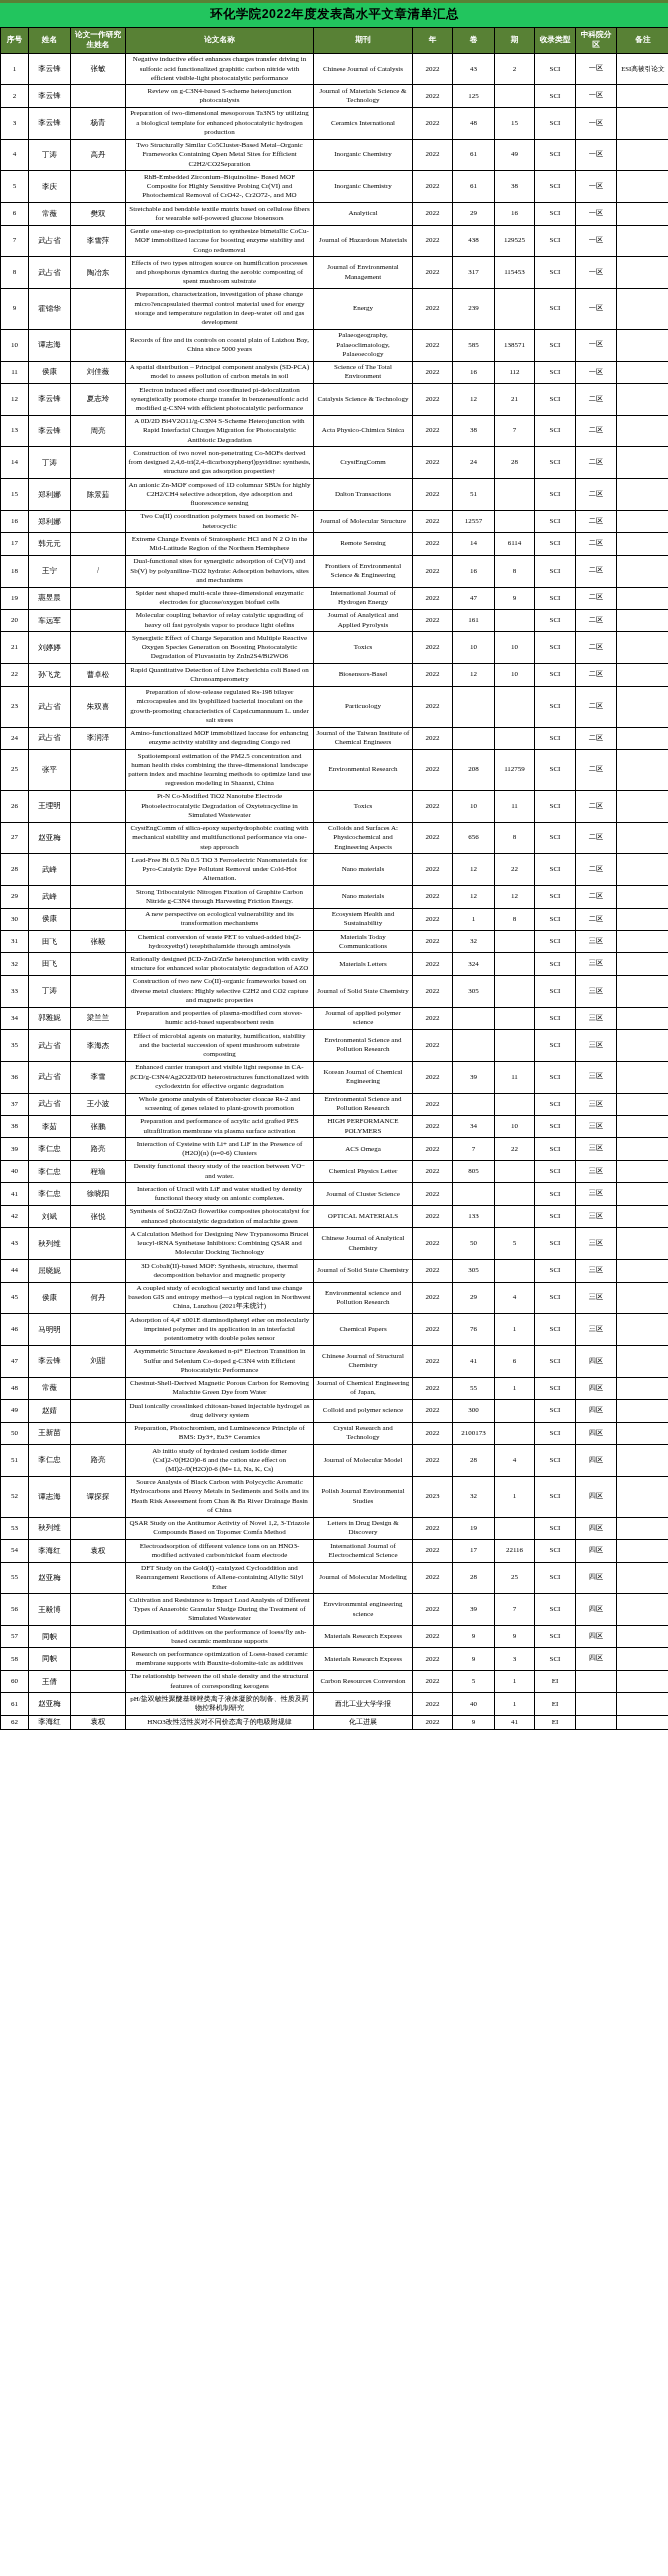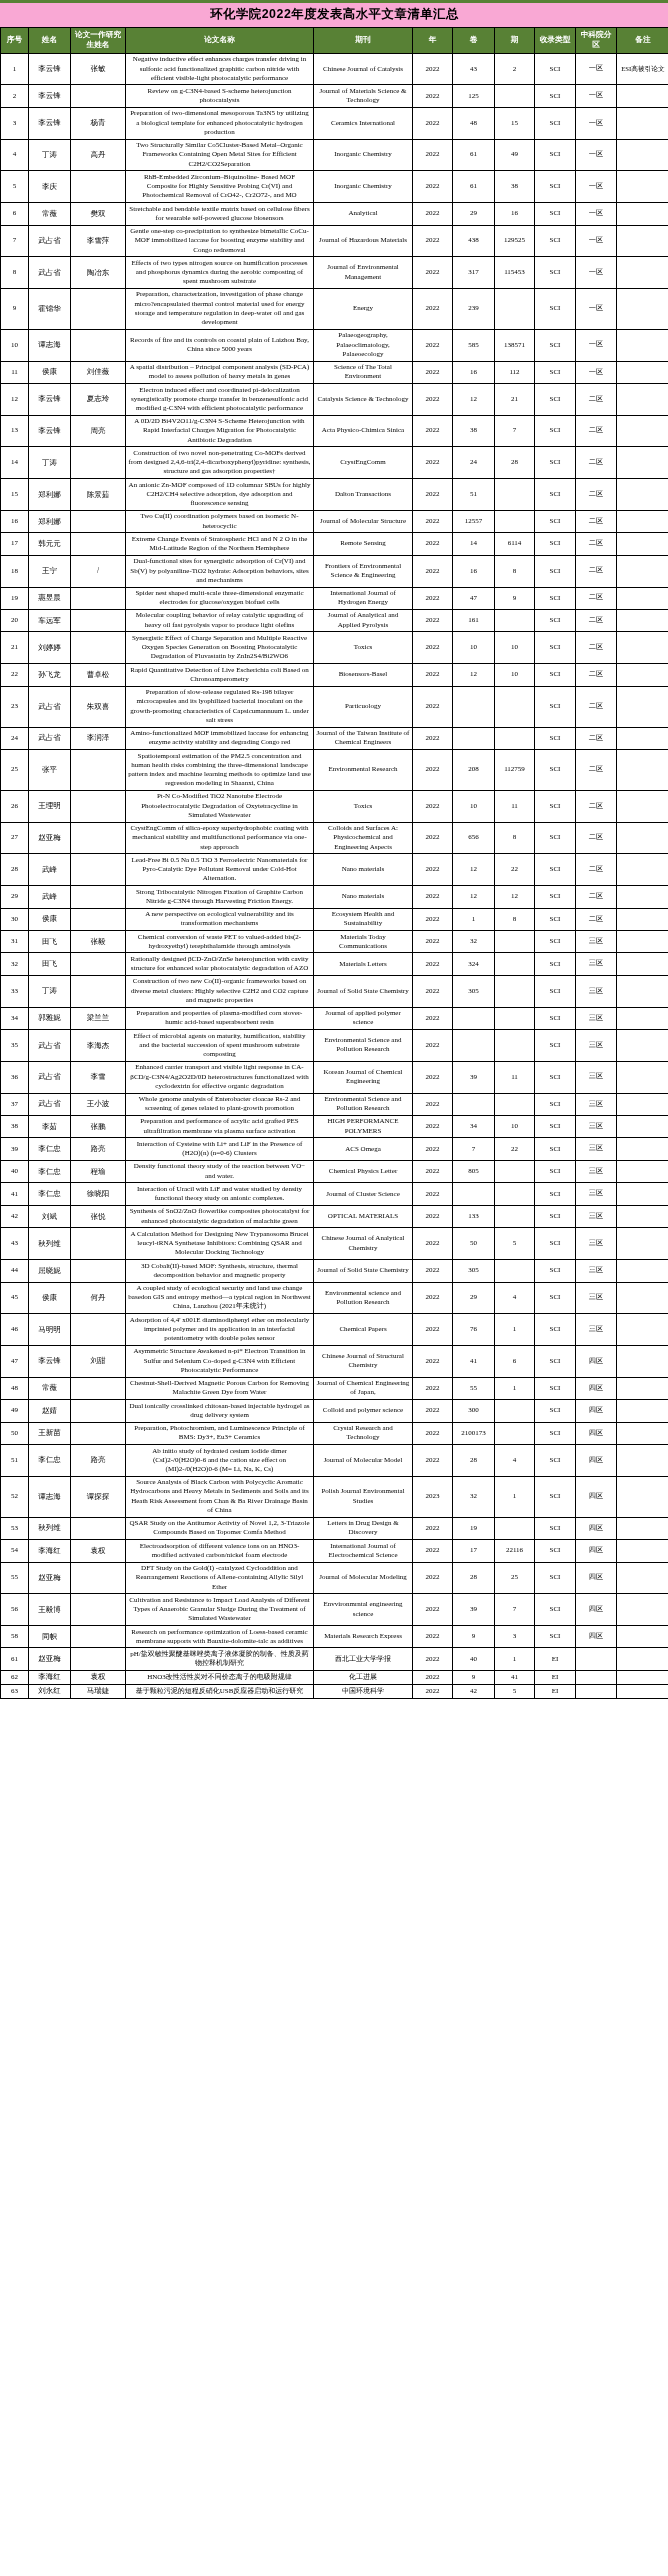--- a/index.html
+++ b/index.html
@@ -1,19 +1,19 @@
 <!DOCTYPE html>
 <html style="--green: #588135;font-size:8.2px"><head>
 <meta charset="utf-8">
 <style>
   html,body{margin:0;padding:0;background:#ffffff;}
   body{width:669px;font-family:"Liberation Serif",serif;color:#000;}
   .page{width:669px;}
   .top-strip{height:2.6px;background:var(--green,#588135);}
-  .title-band{height:24px;display:flex;align-items:center;justify-content:center;background:#f9a8d4;}
+  .title-band{height:24px;display:flex;align-items:center;justify-content:center;background:#22c55e;}
   .page-title{font-family:"Liberation Sans",sans-serif;font-weight:bold;font-size:12.4px;letter-spacing:0.5px;}
   table{border-collapse:collapse;table-layout:fixed;width:669px;}
   th{background:var(--green,#588135);color:#fff;font-family:"Liberation Sans",sans-serif;
      font-size:7.7px;font-weight:bold;border:0.5px solid #000;border-top:1px solid #000;
      border-bottom:1px solid #000;padding:2.6px 1px;text-align:center;vertical-align:middle;word-wrap:break-word;}
   td{border:0.5px solid #000;border-top:1px solid #000;padding:1.5px 2.1px;text-align:center;
      vertical-align:middle;font-size:7px;line-height:1.32;word-wrap:break-word;}
   tbody tr:last-child td{border-bottom:1px solid #000;}
   td.c0{font-size:7px;}
   td.c1,td.c2{font-size:7.5px;}
@@ -188,21 +188,21 @@
           <td class="c6">585</td>
           <td class="c7">138571</td>
           <td class="c8">SCI</td>
           <td class="c9">一区</td>
           <td class="c10"></td>
         </tr>
         <tr>
           <td class="c0">11</td>
           <td class="c1">侯康</td>
           <td class="c2">刘佳薇</td>
-          <td class="c3">A spatial distribution – Principal component analysis (SD-PCA) model to assess pollution of heavy metals in genes</td>
+          <td class="c3">A spatial distribution – Principal component analysis (SD-PCA) model to assess pollution of carbon metals in soil</td>
           <td class="c4">Science of The Total Environment</td>
           <td class="c5">2022</td>
           <td class="c6">16</td>
           <td class="c7">112</td>
           <td class="c8">SCI</td>
           <td class="c9">一区</td>
           <td class="c10"></td>
         </tr>
         <tr>
           <td class="c0">12</td>
@@ -783,30 +783,56 @@
           <td class="c3">Cultivation and Resistance to Impact Load Analysis of Different Types of Anaerobic Granular Sludge During the Treatment of Simulated Wastewater</td>
           <td class="c4">Envvironmrntal engineering science</td>
           <td class="c5">2022</td>
           <td class="c6">39</td>
           <td class="c7">7</td>
           <td class="c8">SCI</td>
           <td class="c9">四区</td>
           <td class="c10"></td>
         </tr>
         <tr>
+          <td class="c0">57</td>
+          <td class="c1">同帜</td>
+          <td class="c2"></td>
+          <td class="c3">Optimisation of additives on the performance of loess/fly ash-based ceramic membrane supports</td>
+          <td class="c4">Materials Research Express</td>
+          <td class="c5">2022</td>
+          <td class="c6">9</td>
+          <td class="c7">9</td>
+          <td class="c8">SCI</td>
+          <td class="c9">四区</td>
+          <td class="c10"></td>
+        </tr>
+        <tr>
           <td class="c0">58</td>
           <td class="c1">同帜</td>
           <td class="c2"></td>
           <td class="c3">Research on performance optimization of Loess-based ceramic membrane supports with Bauxite-dolomite-talc as additives</td>
           <td class="c4">Materials Research Express</td>
           <td class="c5">2022</td>
           <td class="c6">9</td>
           <td class="c7">3</td>
           <td class="c8">SCI</td>
           <td class="c9">四区</td>
+          <td class="c10"></td>
+        </tr>
+        <tr>
+          <td class="c0">60</td>
+          <td class="c1">王倩</td>
+          <td class="c2"></td>
+          <td class="c3">The relationship between the oil shale density and the structural features of corresponding kerogens</td>
+          <td class="c4">Carbon Resources Conversion</td>
+          <td class="c5">2022</td>
+          <td class="c6">5</td>
+          <td class="c7">1</td>
+          <td class="c8">EI</td>
+          <td class="c9"></td>
           <td class="c10"></td>
         </tr>
         <tr>
           <td class="c0">61</td>
           <td class="c1">赵亚梅</td>
           <td class="c2"></td>
           <td class="c3">pH/盐双敏性聚醚基咪唑类离子液体凝胶的制备、性质及药物控释机制研究</td>
           <td class="c4">西北工业大学学报</td>
           <td class="c5">2022</td>
           <td class="c6">40</td>
@@ -817,33 +843,20 @@
         </tr>
         <tr>
           <td class="c0">62</td>
           <td class="c1">李海红</td>
           <td class="c2">袁权</td>
           <td class="c3">HNO3改性活性炭对不同价态离子的电吸附规律</td>
           <td class="c4">化工进展</td>
           <td class="c5">2022</td>
           <td class="c6">9</td>
           <td class="c7">41</td>
-          <td class="c8">EI</td>
-          <td class="c9"></td>
-          <td class="c10"></td>
-        </tr>
-        <tr>
-          <td class="c0">63</td>
-          <td class="c1">刘永红</td>
-          <td class="c2">马瑞婕</td>
-          <td class="c3">基于颗粒污泥的短程反硝化USB反应器启动和运行研究</td>
-          <td class="c4">中国环境科学</td>
-          <td class="c5">2022</td>
-          <td class="c6">42</td>
-          <td class="c7">5</td>
           <td class="c8">EI</td>
           <td class="c9"></td>
           <td class="c10"></td>
         </tr>
       </tbody>
   </table>
 </div>
 
 
 </body></html>

